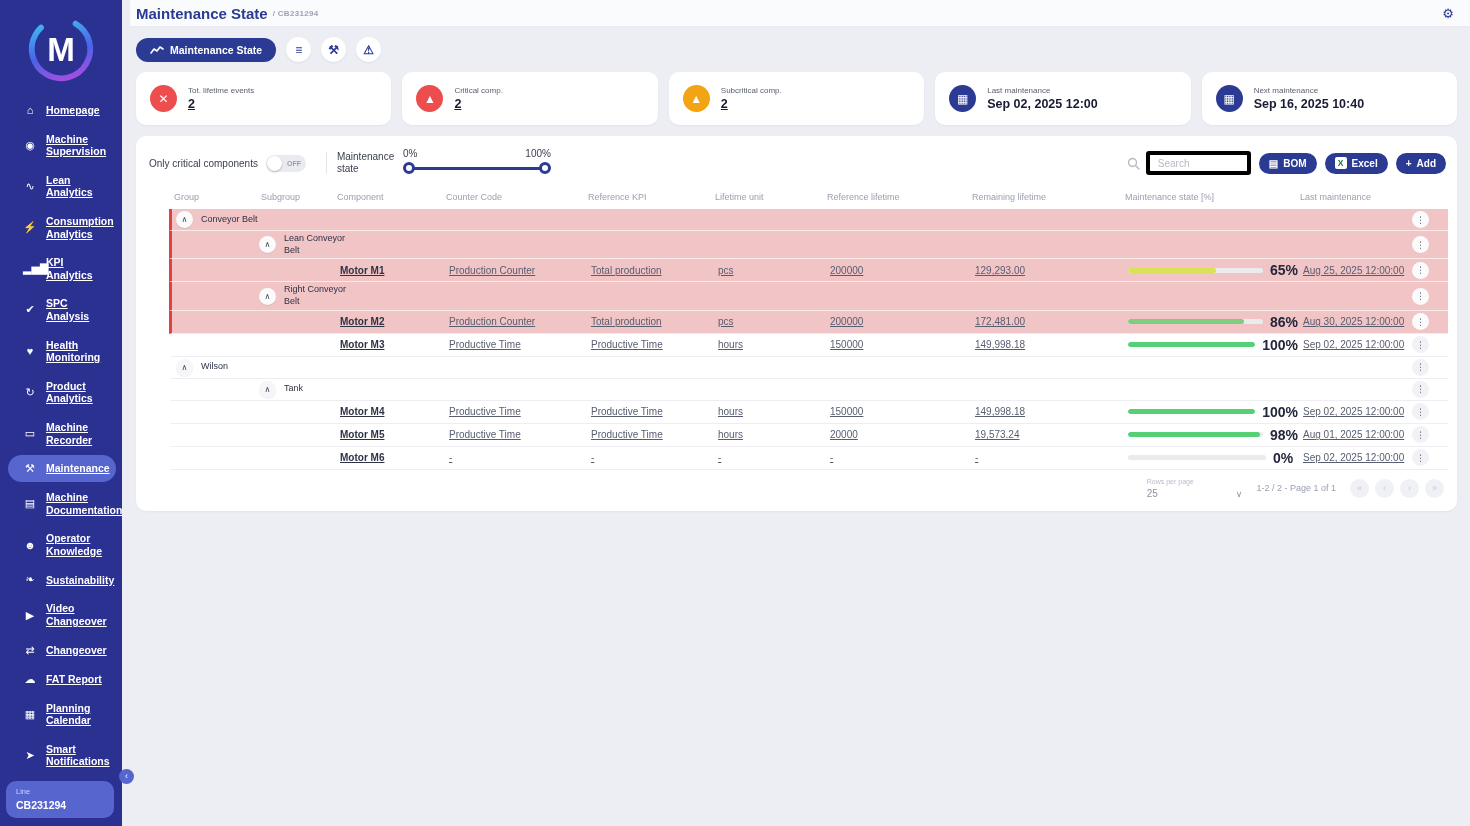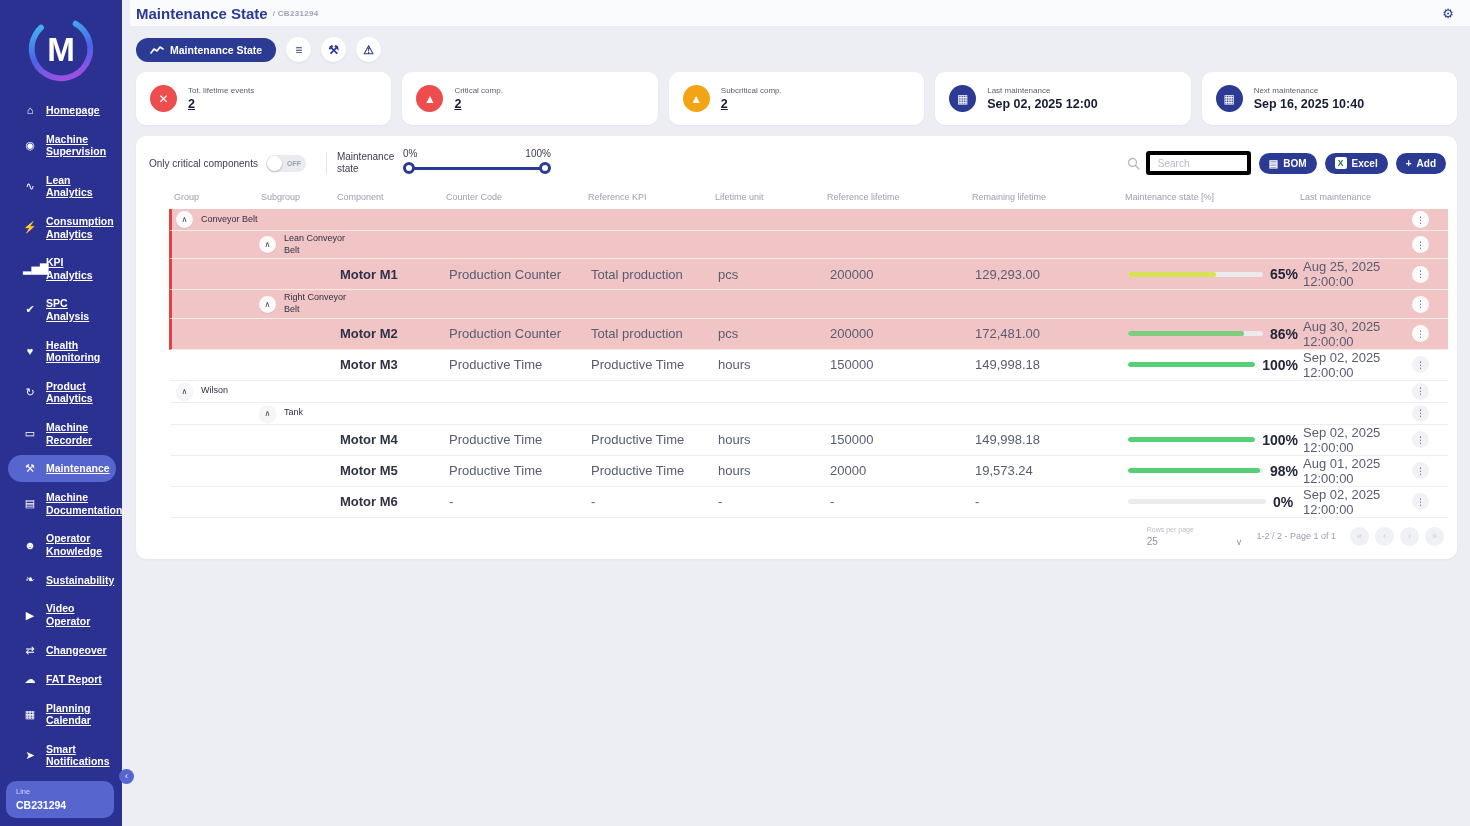--- a/index.html
+++ b/index.html
@@ -63,21 +63,21 @@
   .xl-glyph { background:#fff; color:#1d6f42; width:12px; height:12px; border-radius:2px; font-size:8.5px; font-weight:bold; line-height:12px; text-align:center; }
 
   .thead, .trow { display:grid; grid-template-columns:87px 76px 109px 142px 127px 112px 145px 153px 175px 1fr 36px; align-items:center;margin-left:24px; }
   .thead { padding:4px 0 7px; }
   .thead span { font-size:9px; color:#9ba0b2; padding-left:5px; }
   .trow { border-left:3px solid transparent; border-bottom:1px solid #ededf2; min-height:22px; }
   .trow.critical { background:#f1c4c6; border-left-color:#e3413f; border-bottom-color:#fbeaea; }
   .trow.h-group { min-height:19px; }
   .trow.h-sub { min-height:22px; }
   .trow.h-comp { min-height:23px; }
-  .cell { font-size:13px; color:#585d70; padding-left:5px; }
+  .cell { font-size:10px; color:#585d70; padding-left:5px;text-decoration:underline; }
   .cell.name { font-weight:bold; color:#2e3245; }
   .gcell { grid-column:1 / span 3; display:flex; align-items:center; gap:8px; padding:2px 0 2px 4px; }
   .scell { grid-column:2 / span 2; display:flex; align-items:center; gap:8px; padding:2px 0; }
   .chev { width:17px; height:17px; border-radius:50%; background:#f6f6f8; color:#3c4152; font-size:8px; display:flex; align-items:center; justify-content:center; flex:0 0 17px; cursor:pointer; box-shadow:0 1px 1px rgba(0,0,0,.07); }
   .gs-label { font-size:9px; font-weight:normal; color:#2e3245; line-height:1.3; max-width:66px; }
   .statecell { display:flex; align-items:center; gap:7px; padding-left:5px; }
   .bar { width:138px; height:5px; border-radius:3px; background:#ebebee; overflow:hidden; }
   .bar .fill { height:100%; border-radius:3px; }
   .pct { font-size:14px; font-weight:bold; color:#23263b; }
   .rowmenu { width:17px; height:17px; border-radius:50%; background:#f2f2f6; color:#4a4e60; font-size:9px; border:none; cursor:pointer; line-height:16px; text-align:center; }
@@ -159,21 +159,21 @@
       <div class="nav-item">
         <span class="ico">☻</span>
                  <span class="lbl">Operator Knowledge</span>
       </div>
       <div class="nav-item">
         <span class="ico">❧</span>
                  <span class="lbl">Sustainability</span>
       </div>
       <div class="nav-item">
         <span class="ico">▶</span>
-                 <span class="lbl">Video Operator</span>
+                 <span class="lbl">Video Changeover</span>
       </div>
       <div class="nav-item">
         <span class="ico">⇄</span>
                  <span class="lbl">Changeover</span>
       </div>
       <div class="nav-item">
         <span class="ico">☁</span>
                  <span class="lbl">FAT Report</span>
       </div>
       <div class="nav-item">

